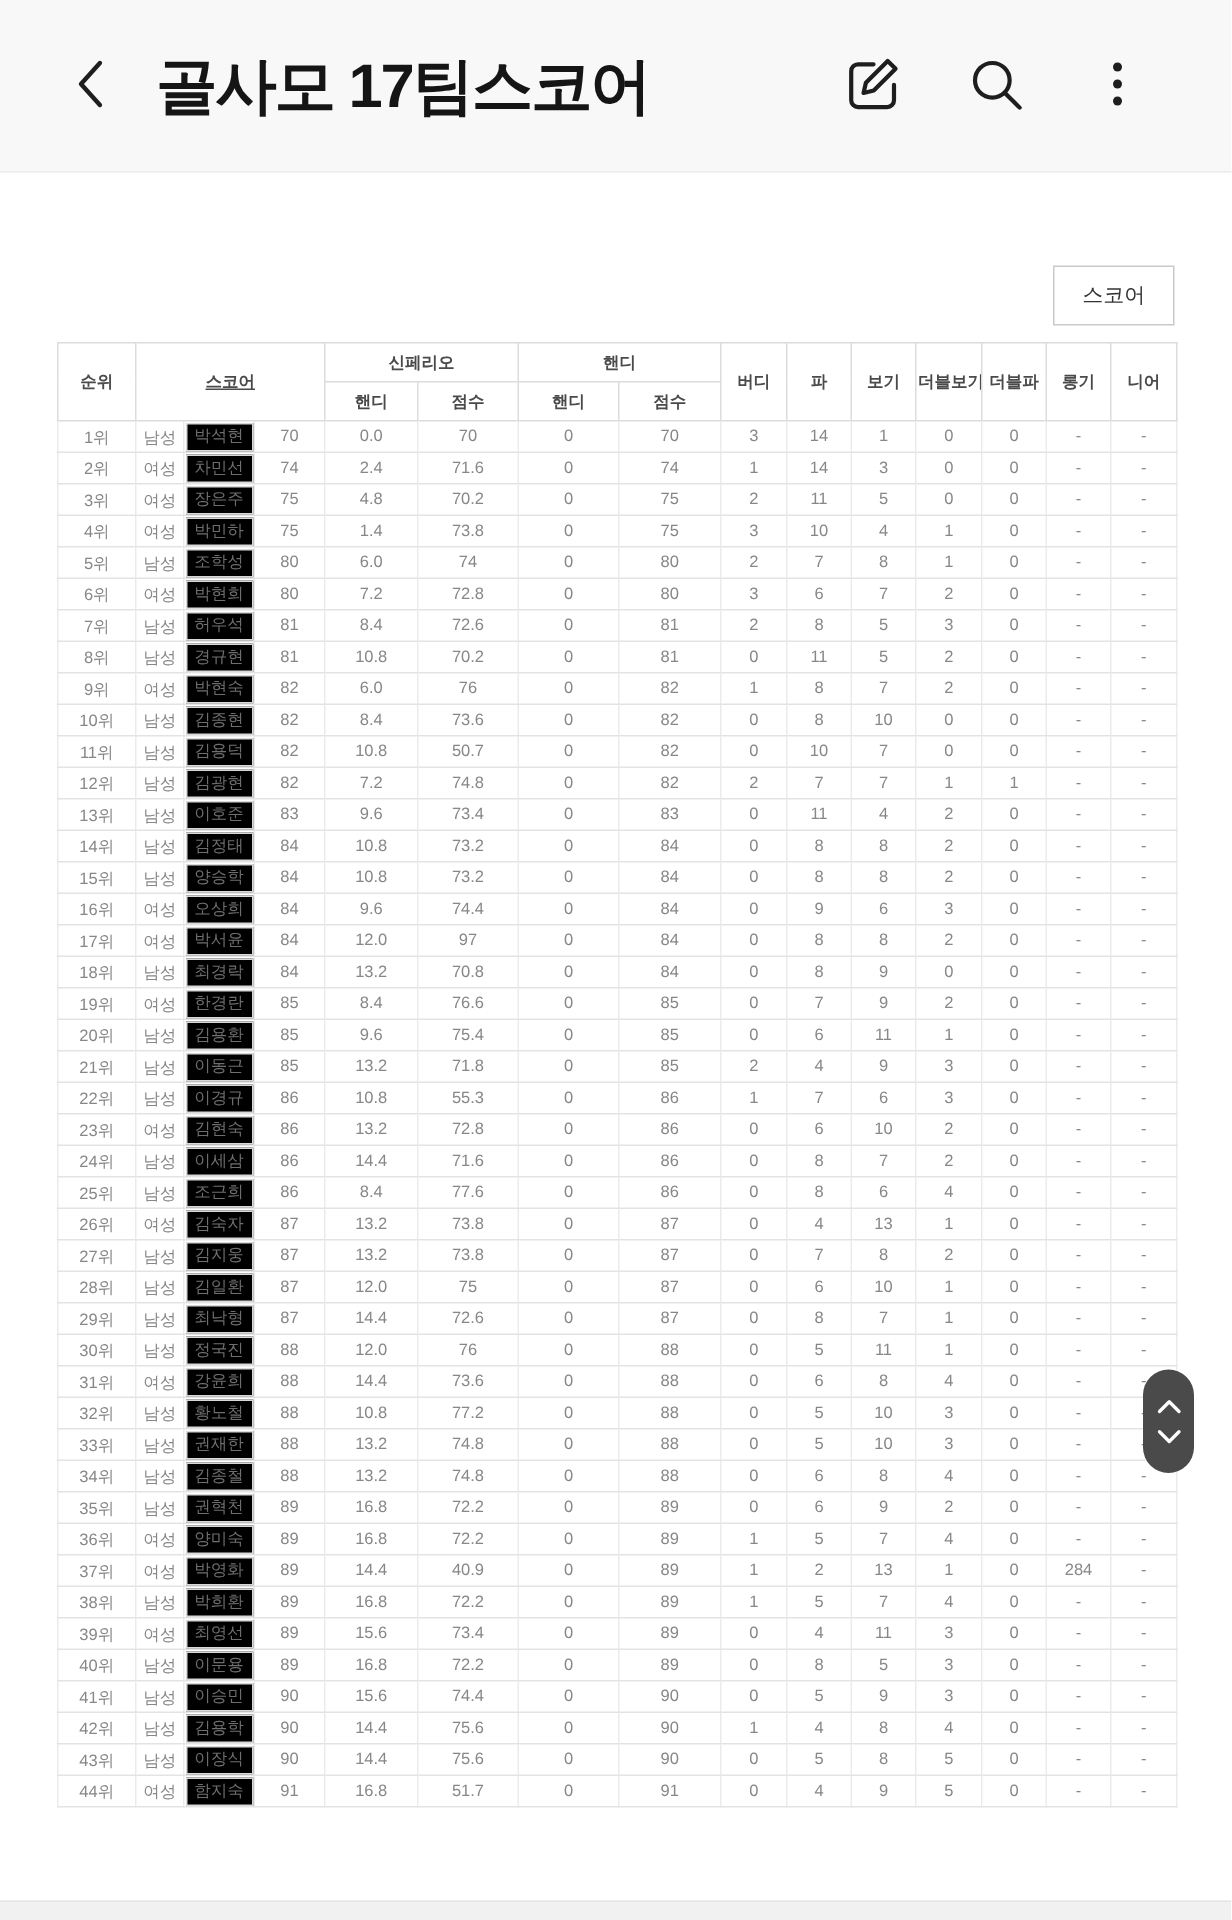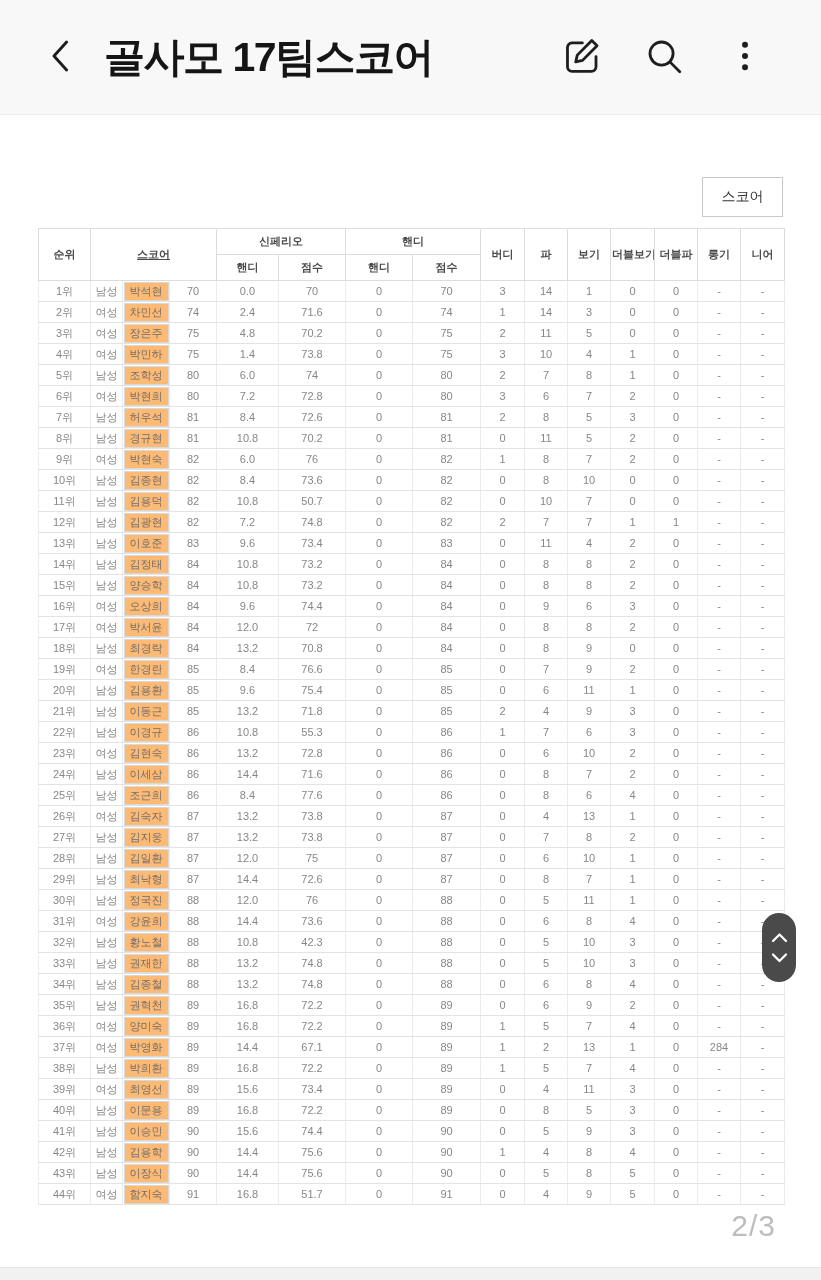--- a/index.html
+++ b/index.html
@@ -53,21 +53,21 @@
     padding: 1px; white-space: nowrap; overflow: hidden;
   }
   .score-table td {
     border: 1px solid #ebebeb; border-bottom: 1px solid #e3e3e3;
     height: 21px; text-align: center; color: #878787;
     padding: 0; white-space: nowrap; overflow: hidden;
   }
   .score-table { border-top: 1px solid #cfcfcf; }
   .u { text-decoration: underline; }
   .name-box {
-    display: inline-block; border: 1px solid #d8d8d8; background: #fdba74;
+    display: inline-block; border: 1px solid #d8d8d8; background: #000000;
     padding: 2px 5px; min-width: 33px; color: #6e6e6e; line-height: 13px;
     cursor: pointer;
   }
 
   
   .page-num {
     text-align: right; padding-right: 45px; margin-top: 4px;
     font-size: 30px; color: #bdbdbd; letter-spacing: 1px;
   }
 
@@ -443,21 +443,21 @@
           <td>0</td>
           <td>-</td>
           <td>-</td>
         </tr>
         <tr>
           <td>17위</td>
           <td>여성</td>
           <td><span class="name-box">박서윤</span></td>
           <td>84</td>
           <td>12.0</td>
-          <td>72</td>
+          <td>97</td>
           <td>0</td>
           <td>84</td>
           <td>0</td>
           <td>8</td>
           <td>8</td>
           <td>2</td>
           <td>0</td>
           <td>-</td>
           <td>-</td>
         </tr>
@@ -698,21 +698,21 @@
           <td>0</td>
           <td>-</td>
           <td>-</td>
         </tr>
         <tr>
           <td>32위</td>
           <td>남성</td>
           <td><span class="name-box">황노철</span></td>
           <td>88</td>
           <td>10.8</td>
-          <td>42.3</td>
+          <td>77.2</td>
           <td>0</td>
           <td>88</td>
           <td>0</td>
           <td>5</td>
           <td>10</td>
           <td>3</td>
           <td>0</td>
           <td>-</td>
           <td>-</td>
         </tr>
@@ -783,21 +783,21 @@
           <td>0</td>
           <td>-</td>
           <td>-</td>
         </tr>
         <tr>
           <td>37위</td>
           <td>여성</td>
           <td><span class="name-box">박영화</span></td>
           <td>89</td>
           <td>14.4</td>
-          <td>67.1</td>
+          <td>40.9</td>
           <td>0</td>
           <td>89</td>
           <td>1</td>
           <td>2</td>
           <td>13</td>
           <td>1</td>
           <td>0</td>
           <td>284</td>
           <td>-</td>
         </tr>
@@ -916,21 +916,20 @@
           <td>4</td>
           <td>9</td>
           <td>5</td>
           <td>0</td>
           <td>-</td>
           <td>-</td>
         </tr>
       </tbody>
   </table>
 
-  <div class="page-num">2/3</div>
 </div>
 
 <div class="scroll-pill">
   <button>
     <span>
       <svg width="17" height="11" viewBox="0 0 17 11" fill="none" stroke="#ffffff" stroke-width="2.2" stroke-linecap="round" stroke-linejoin="round">
           <polyline points="2,9 8.5,2.5 15,9"></polyline>
         </svg>
     </span>
   </button>

